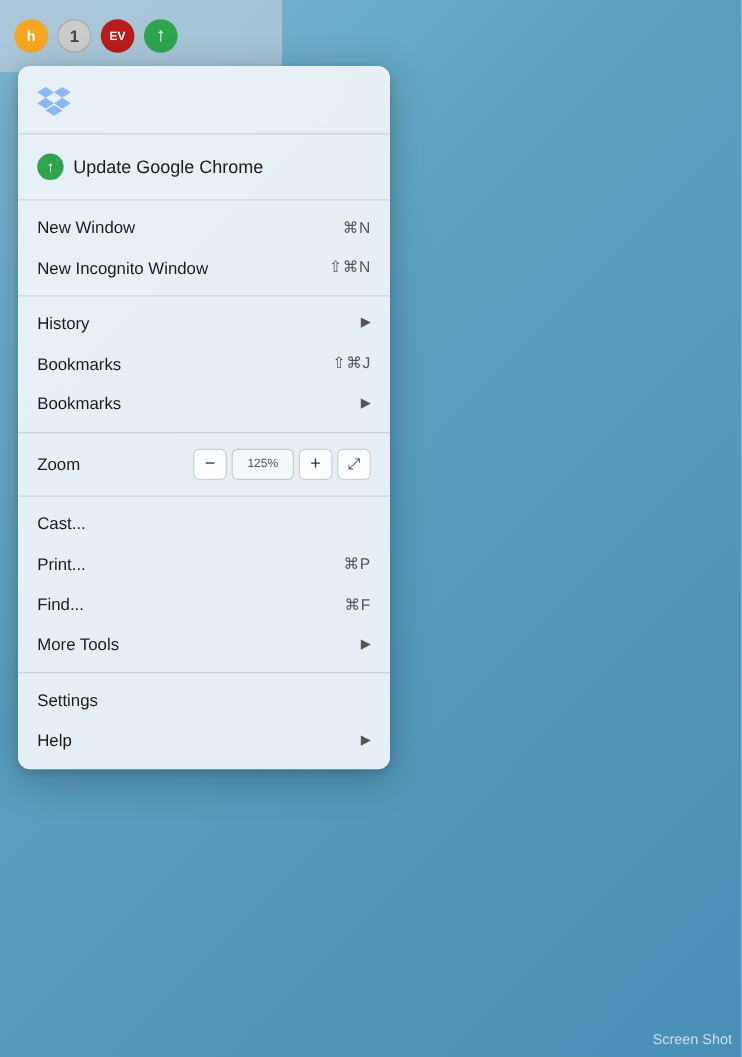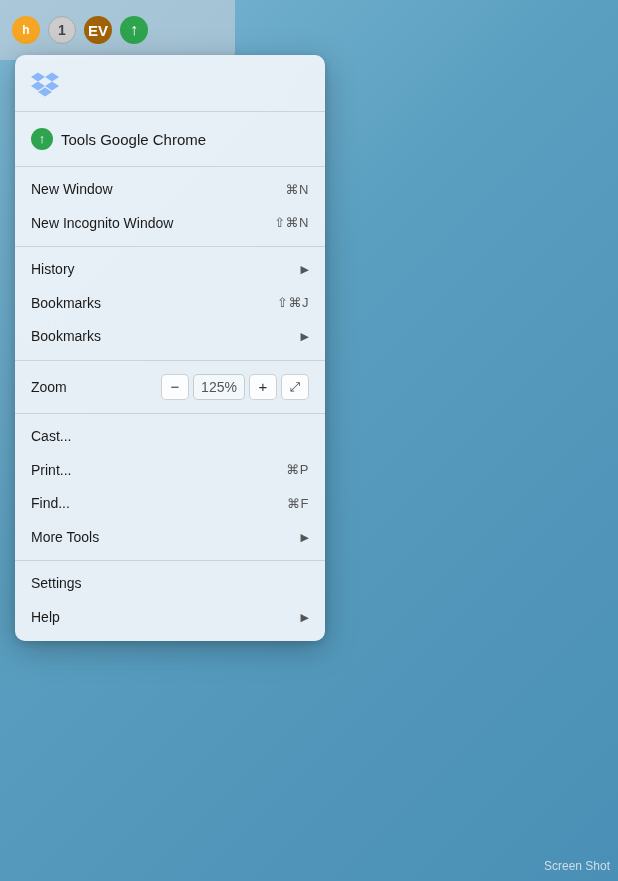--- a/index.html
+++ b/index.html
@@ -46,23 +46,23 @@
       font-size: 12px;
     }
 
     .toolbar-icon.onepassword {
       background: #ccc;
       color: #444;
       border: 1px solid #aaa;
     }
 
     .toolbar-icon.expressvpn {
-      background: #a16207;
+      background: #b91c1c;
       color: white;
-      font-size: 15px;
+      font-size: 10px;
       font-weight: bold;
     }
 
     .toolbar-icon.update {
       background: #2ea44f;
       color: white;
       font-size: 16px;
     }
 
     
@@ -188,21 +188,21 @@
 
     .zoom-value {
       width: 52px;
       height: 26px;
       background: rgba(255,255,255,0.5);
       border: 1px solid rgba(0,0,0,0.18);
       border-radius: 5px;
       display: flex;
       align-items: center;
       justify-content: center;
-      font-size: 14px;
+      font-size: 10px;
       color: #555;
     }
 
     .zoom-fullscreen {
       width: 28px;
       height: 26px;
       background: rgba(255,255,255,0.85);
       border: 1px solid rgba(0,0,0,0.18);
       border-radius: 5px;
       display: flex;
@@ -281,21 +281,21 @@
       <svg class="dropbox-icon" viewBox="0 0 40 36" fill="#0061ff">
         <path d="M10 0L0 6.5l10 6.5 10-6.5L10 0zM30 0L20 6.5l10 6.5 10-6.5L30 0zM0 19.5L10 26l10-6.5L10 13 0 19.5zM20 19.5L30 26l10-6.5L30 13 20 19.5zM10 28l10 6.5 10-6.5-10-6.5L10 28z"></path>
       </svg>
     </div>
   </div>
 
   <div class="menu-section">
     <div class="menu-item update-item">
       <div class="menu-item-left">
         <div class="update-circle">↑</div>
-        <span class="menu-item-label update-label">Tools Google Chrome</span>
+        <span class="menu-item-label update-label">Update Google Chrome</span>
       </div>
     </div>
   </div>
 
   <div class="menu-section">
     <div class="menu-item">
       <span class="menu-item-label">New Window</span>
       <span class="shortcut">⌘N</span>
     </div>
     <div class="menu-item">

